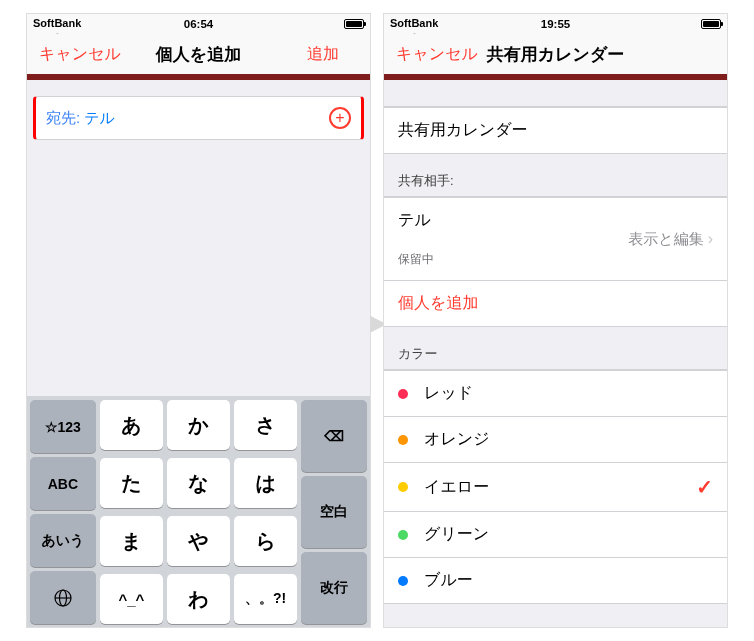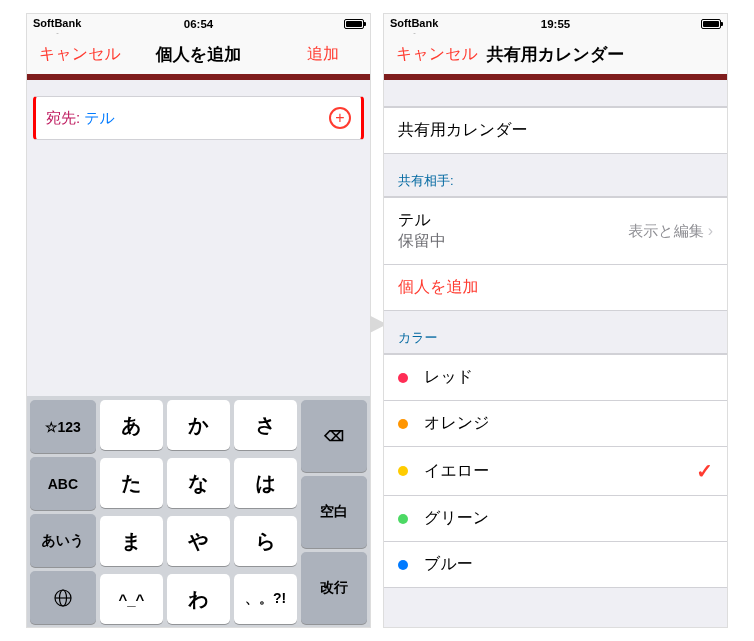--- a/index.html
+++ b/index.html
@@ -72,21 +72,21 @@
   .recipient-row {
     background: #fff;
     border-bottom: 1px solid #d1d1d6;
     border-top: 1px solid #d1d1d6;
     padding: 10px 10px;
     display: flex;
     align-items: center;
     margin: 16px 6px 0 6px;
   }
   .recipient-row.highlight-box { margin: 16px 6px 0 6px; border-radius:4px; }
-  .recipient-label { color: #be185d; font-size: 15px; margin-right: 4px; }
+  .recipient-label { color: #3b82f6; font-size: 15px; margin-right: 4px; }
   .recipient-value { color: #007aff; font-size: 15px; flex:1; }
   .add-circle {
     width: 22px; height: 22px; border: 2px solid #ff3b30; border-radius: 50%;
     display:flex; align-items:center; justify-content:center;
     color:#ff3b30; font-size:16px; font-weight:400; line-height:1;
   }
   .content-area { flex:1; background:#efeff4; overflow:hidden; }
   
   .keyboard {
     background: #d1d4d9;
@@ -101,29 +101,29 @@
     font-size:20px; box-shadow: 0 1px 0 rgba(0,0,0,0.3);
     cursor:pointer;
   }
   .key.gray { background:#acb2bc; color:#000; font-size:14px;}
   .key.tall { height:104px; }
   .kb-col { display:flex; flex-direction:column; gap:4px; flex:1;}
   .kb-flex { display:flex; gap:4px;}
   .backspace-icon{font-size:20px;}
   
   .section-header {
-    font-size: 13px; color:#0369a1; padding: 18px 14px 6px 14px;
+    font-size: 13px; color:#404040; padding: 18px 14px 6px 14px;
   }
   .cell {
     background:#fff; padding:12px 14px; border-bottom:1px solid #d1d1d6;
     display:flex; align-items:center; font-size:16px; color:#000;
     cursor:pointer;
   }
   .cell:first-of-type{border-top:1px solid #d1d1d6;}
-  .cell .sub { font-size:16px; color:#6d6d72; }
+  .cell .sub { font-size:12px; color:#6d6d72;margin-top:20px; }
   .cell-main { display:flex; flex-direction:column; flex:1; }
   .cell-detail { color:#8e8e93; font-size:15px; margin-right:4px;}
   .chevron { color:#c8c8cc; font-size:16px;}
   .cell.red { color:#ff3b30; }
   .color-dot {
     width:10px; height:10px; border-radius:50%; margin-right:16px;
   }
   .checkmark { color:#ff3b30; font-size:20px; font-weight:600;}
   .arrow-between {
     position:absolute; left: 370px; top: 310px;

